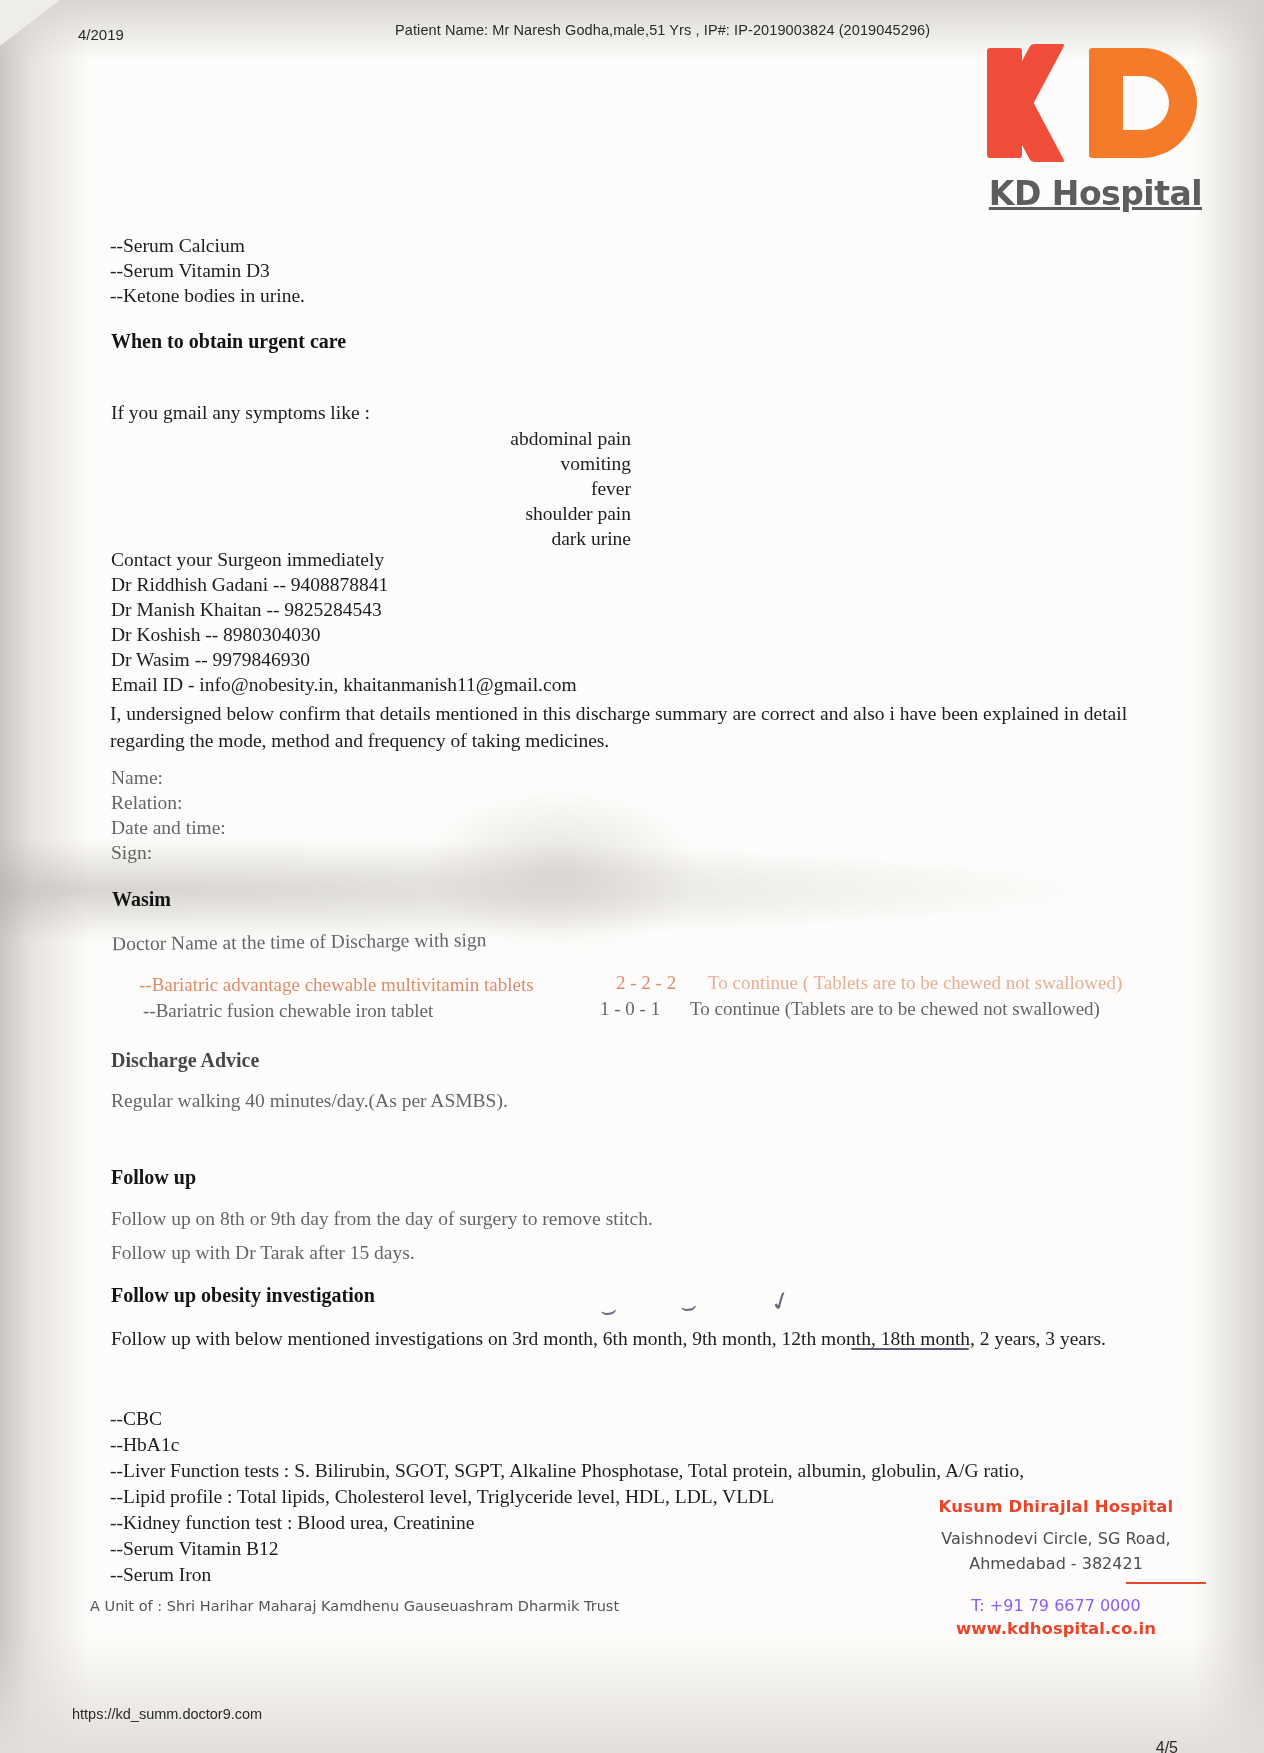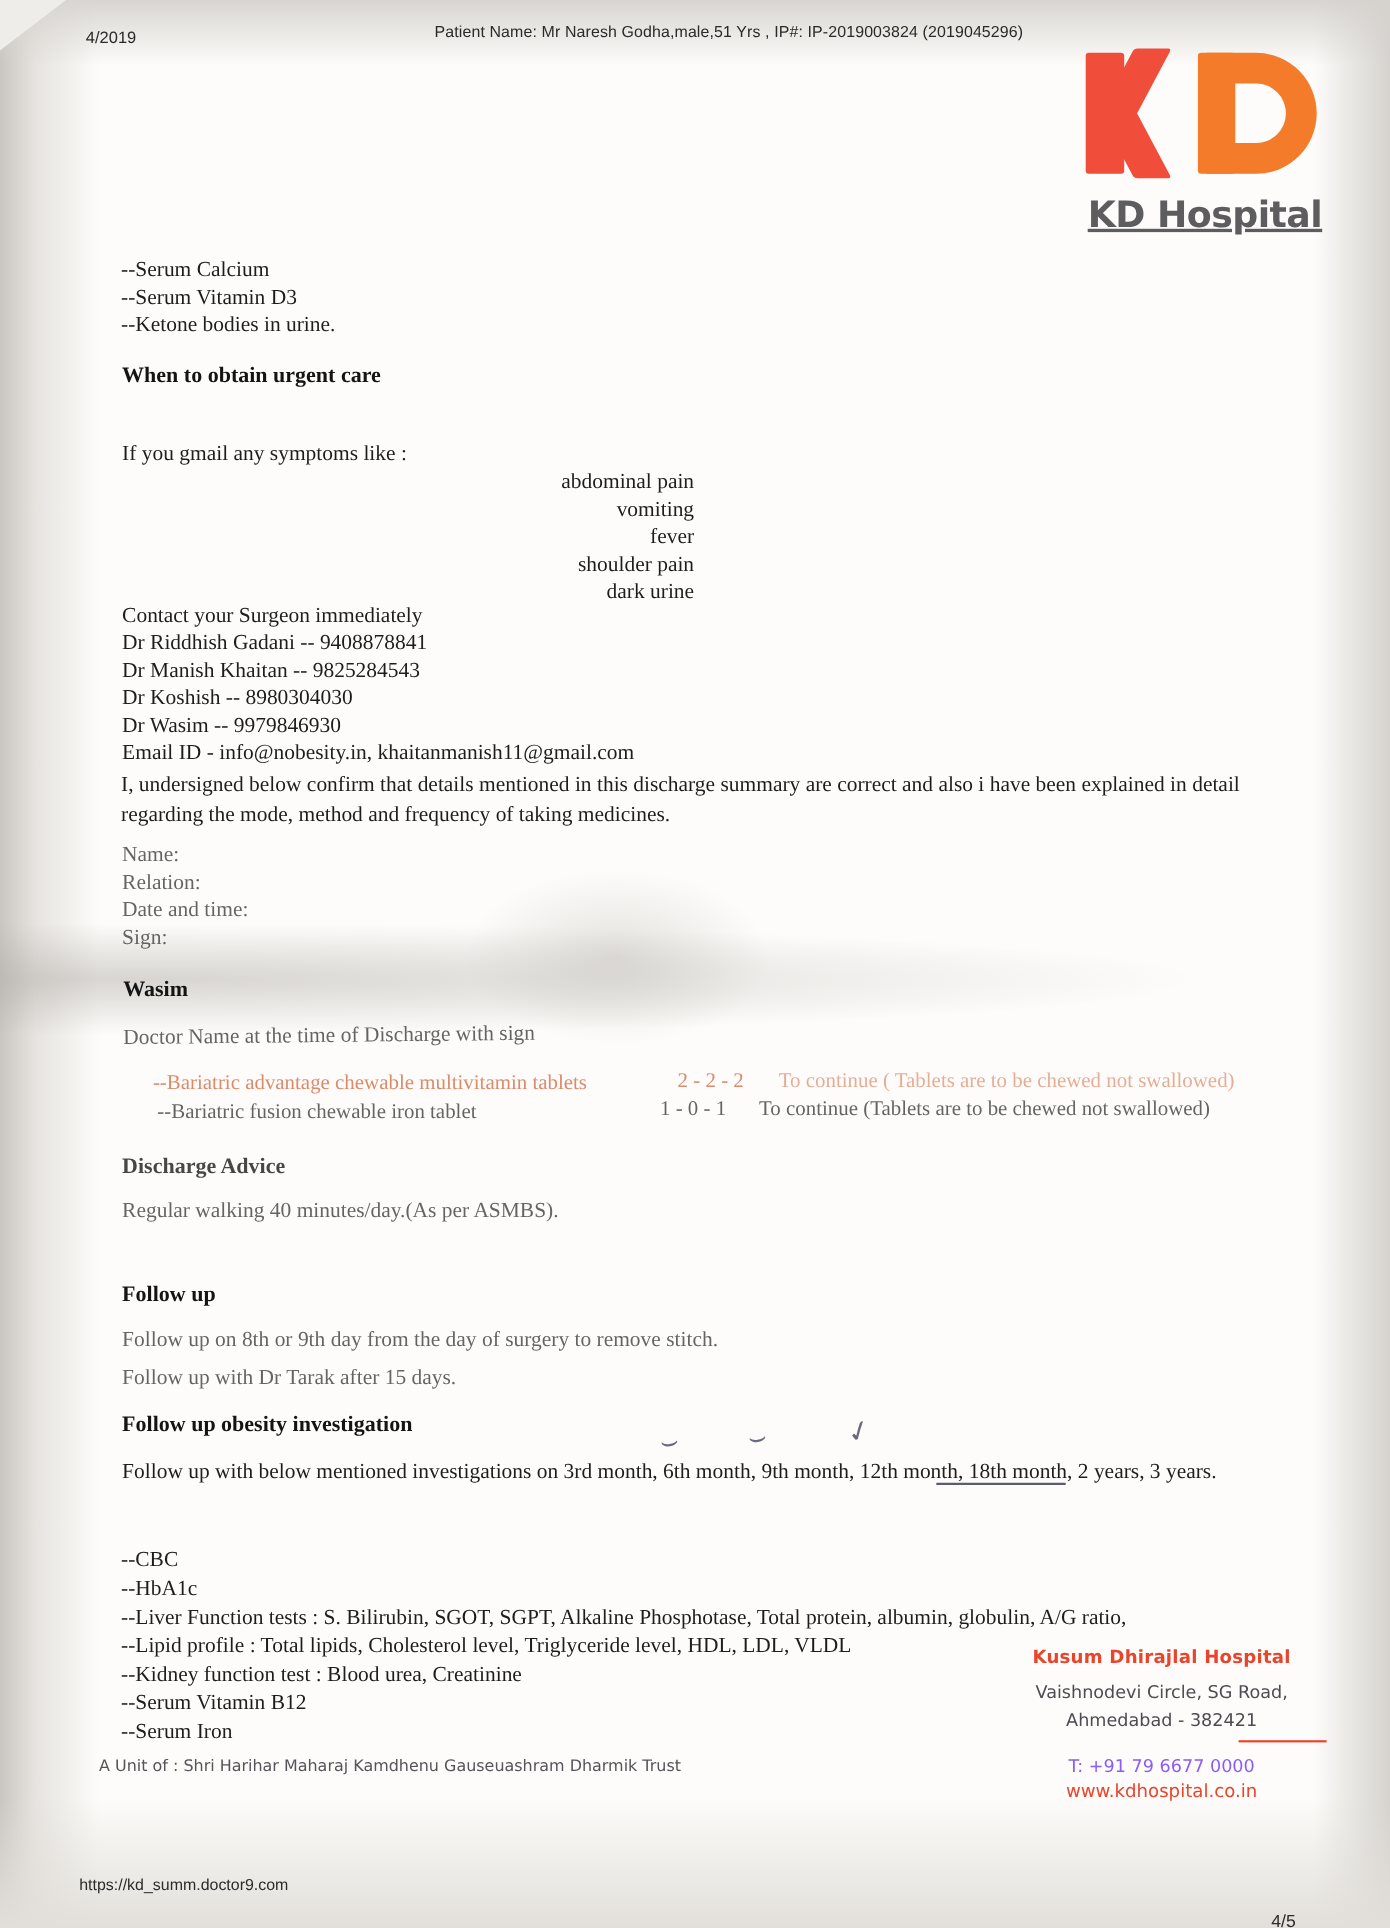--- a/index.html
+++ b/index.html
@@ -224,20 +224,21 @@
   }
   .stamp-phone {
     margin-top: 12px;
     color: #8b5cf6;
     font-size: 16px;
   }
   .stamp-web {
     margin-top: 4px;
     color: #e8452c;
     font-size: 16.5px;
+    font-weight: bold;
   }
 
   .unit-of {
     position: absolute;
     left: 90px; top: 1595px;
     font-family: "DejaVu Sans", sans-serif;
     font-size: 14.5px;
     line-height: 22px;
     color: #54545a;
   }

